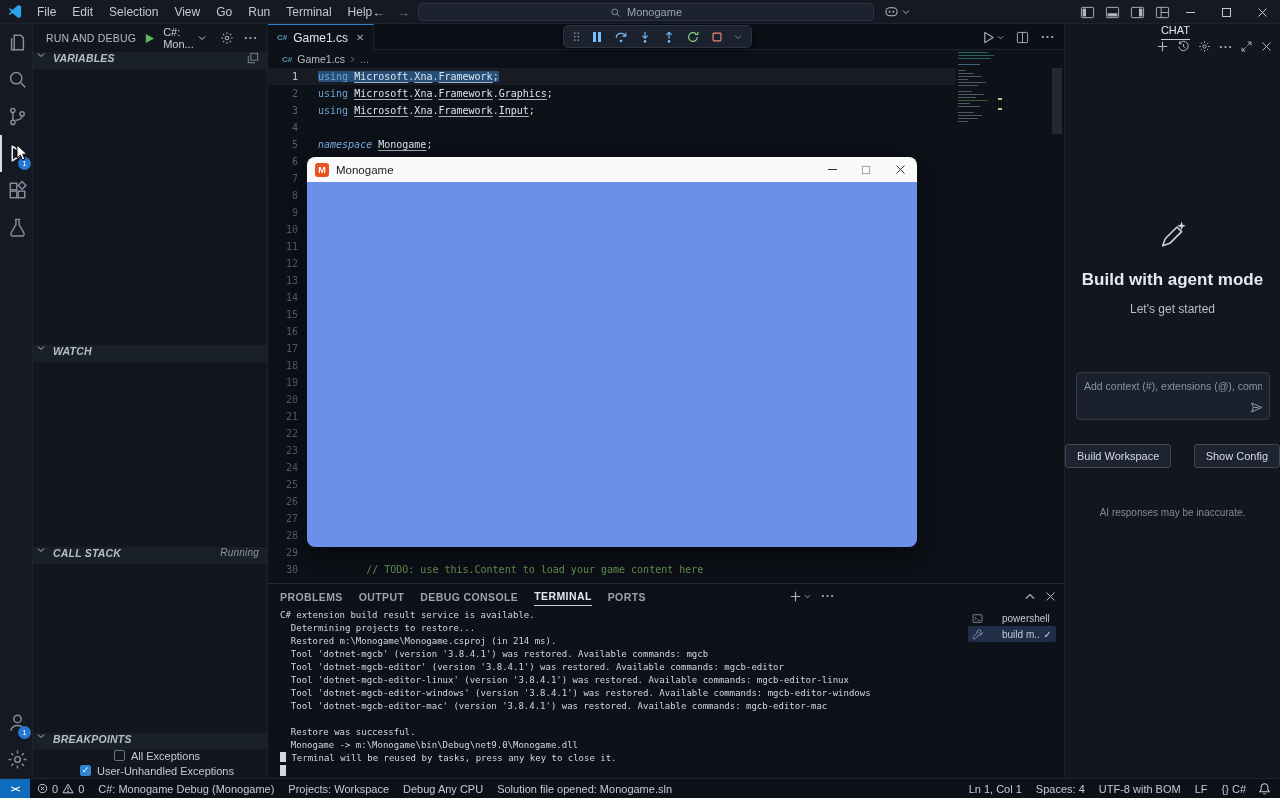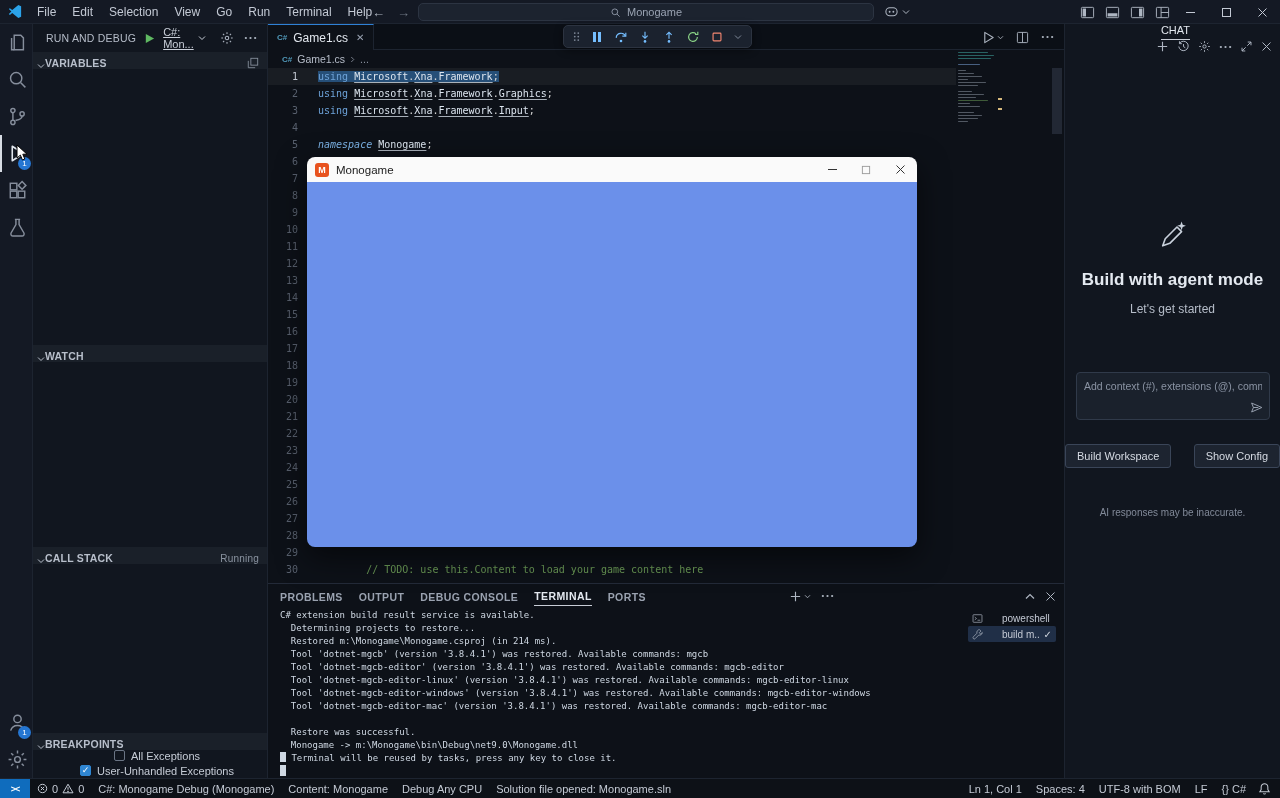--- a/index.html
+++ b/index.html
@@ -24,24 +24,24 @@
   .activitybar{position:absolute;top:24px;left:0;width:33px;bottom:20px;background:#141924;border-right:1px solid #1d2430;display:flex;flex-direction:column;align-items:stretch;}
   .ab-item{position:relative;height:37px;display:flex;align-items:center;justify-content:center;color:#868e9c;border-left:2px solid transparent;}
   .ab-item.active{color:#e2e7ee;border-left:2px solid #d7dce4;}
   .ab-bottom{margin-top:auto;}
   .ab-badge{position:absolute;right:1px;bottom:2px;min-width:13px;height:13px;border-radius:8px;background:#2576d2;color:#fff;font-size:8px;line-height:13px;text-align:center;padding:0 2px;}
 
   
   .sidebar{position:absolute;top:24px;left:33px;width:235px;bottom:20px;background:#11161f;border-right:1px solid #1d2430;}
   .sb-head{position:absolute;top:0;left:0;right:0;height:28px;display:flex;align-items:center;padding:0 8px 0 13px;gap:6px;}
   .sb-title{font-size:10.5px;color:#b6bdc9;letter-spacing:.2px;white-space:nowrap;}
-  .sb-config{display:flex;align-items:center;gap:4px;color:#c9cfd9;font-size:11px;text-decoration:underline;}
+  .sb-config{display:flex;align-items:center;gap:4px;color:#c9cfd9;font-size:11px;}
   .sb-head .spacer{flex:1;}
   .icon-btn{display:flex;align-items:center;justify-content:center;color:#aeb6c2;padding:2px;}
-  .section-hd{position:absolute;left:0;right:0;height:17px;background:#1a2029;display:flex;align-items:flex-end;gap:0;padding:0 8px 0 4px;font-size:10.5px;font-weight:bold;color:#b8bfcb;letter-spacing:.2px;}
+  .section-hd{position:absolute;left:0;right:0;height:17px;background:#1a2029;display:flex;align-items:flex-start;gap:8px;padding:0 8px 0 4px;font-size:10.5px;font-weight:bold;color:#b8bfcb;letter-spacing:.2px;font-style:italic;}
   .section-meta{margin-left:auto;font-size:10px;font-weight:normal;color:#8a93a0;}
   .bp-list{position:absolute;left:0;right:0;top:724px;}
   .bp-row{display:flex;align-items:center;gap:6px;height:15px;padding-left:14px;font-size:11px;color:#c6ccd6;justify-content:center;}
   .bp-box{width:11px;height:11px;border:1px solid #6a7484;border-radius:2px;background:#11161f;font-size:9px;line-height:9px;text-align:center;color:#fff;}
   .bp-box.checked{background:#2f86d2;border-color:#2f86d2;}
 
   
   .editor-area{position:absolute;top:24px;left:268px;width:796px;height:559px;background:#0d1118;}
   .tabbar{position:absolute;top:0;left:0;right:0;height:26px;background:#0b0f16;border-bottom:1px solid #1d2430;display:flex;}
   .tab{display:flex;align-items:center;gap:6px;padding:0 9px;height:26px;background:#0d1118;border-right:1px solid #1d2430;border-top:1px solid #2f81d6;color:#e2e7ee;font-size:12px;}
@@ -787,21 +787,21 @@
           <svg viewBox="0 0 12 11" width="12" height="11" fill="none" stroke="currentColor" stroke-width="1">
             <path d="M6 1.2l5 8.6H1z"></path>
             <path d="M6 4.2v2.6"></path>
             <circle cx="6" cy="8.3" r=".4" fill="currentColor"></circle>
           </svg>
         </span>
       <span>0</span>
     </span>
     <span class="sb-left">
         <span class="sb-item">C#: Monogame Debug (Monogame)</span>
-        <span class="sb-item">Content: Monogame</span>
+        <span class="sb-item">Projects: Workspace</span>
         <span class="sb-item">Debug Any CPU</span>
         <span class="sb-item">Solution file opened: Monogame.sln</span>
       </span>
     <span class="sb-right">
         <span class="sb-item">Ln 1, Col 1</span>
         <span class="sb-item">Spaces: 4</span>
         <span class="sb-item">UTF-8 with BOM</span>
         <span class="sb-item">LF</span>
         <span class="sb-item">{} C#</span>
       </span>

